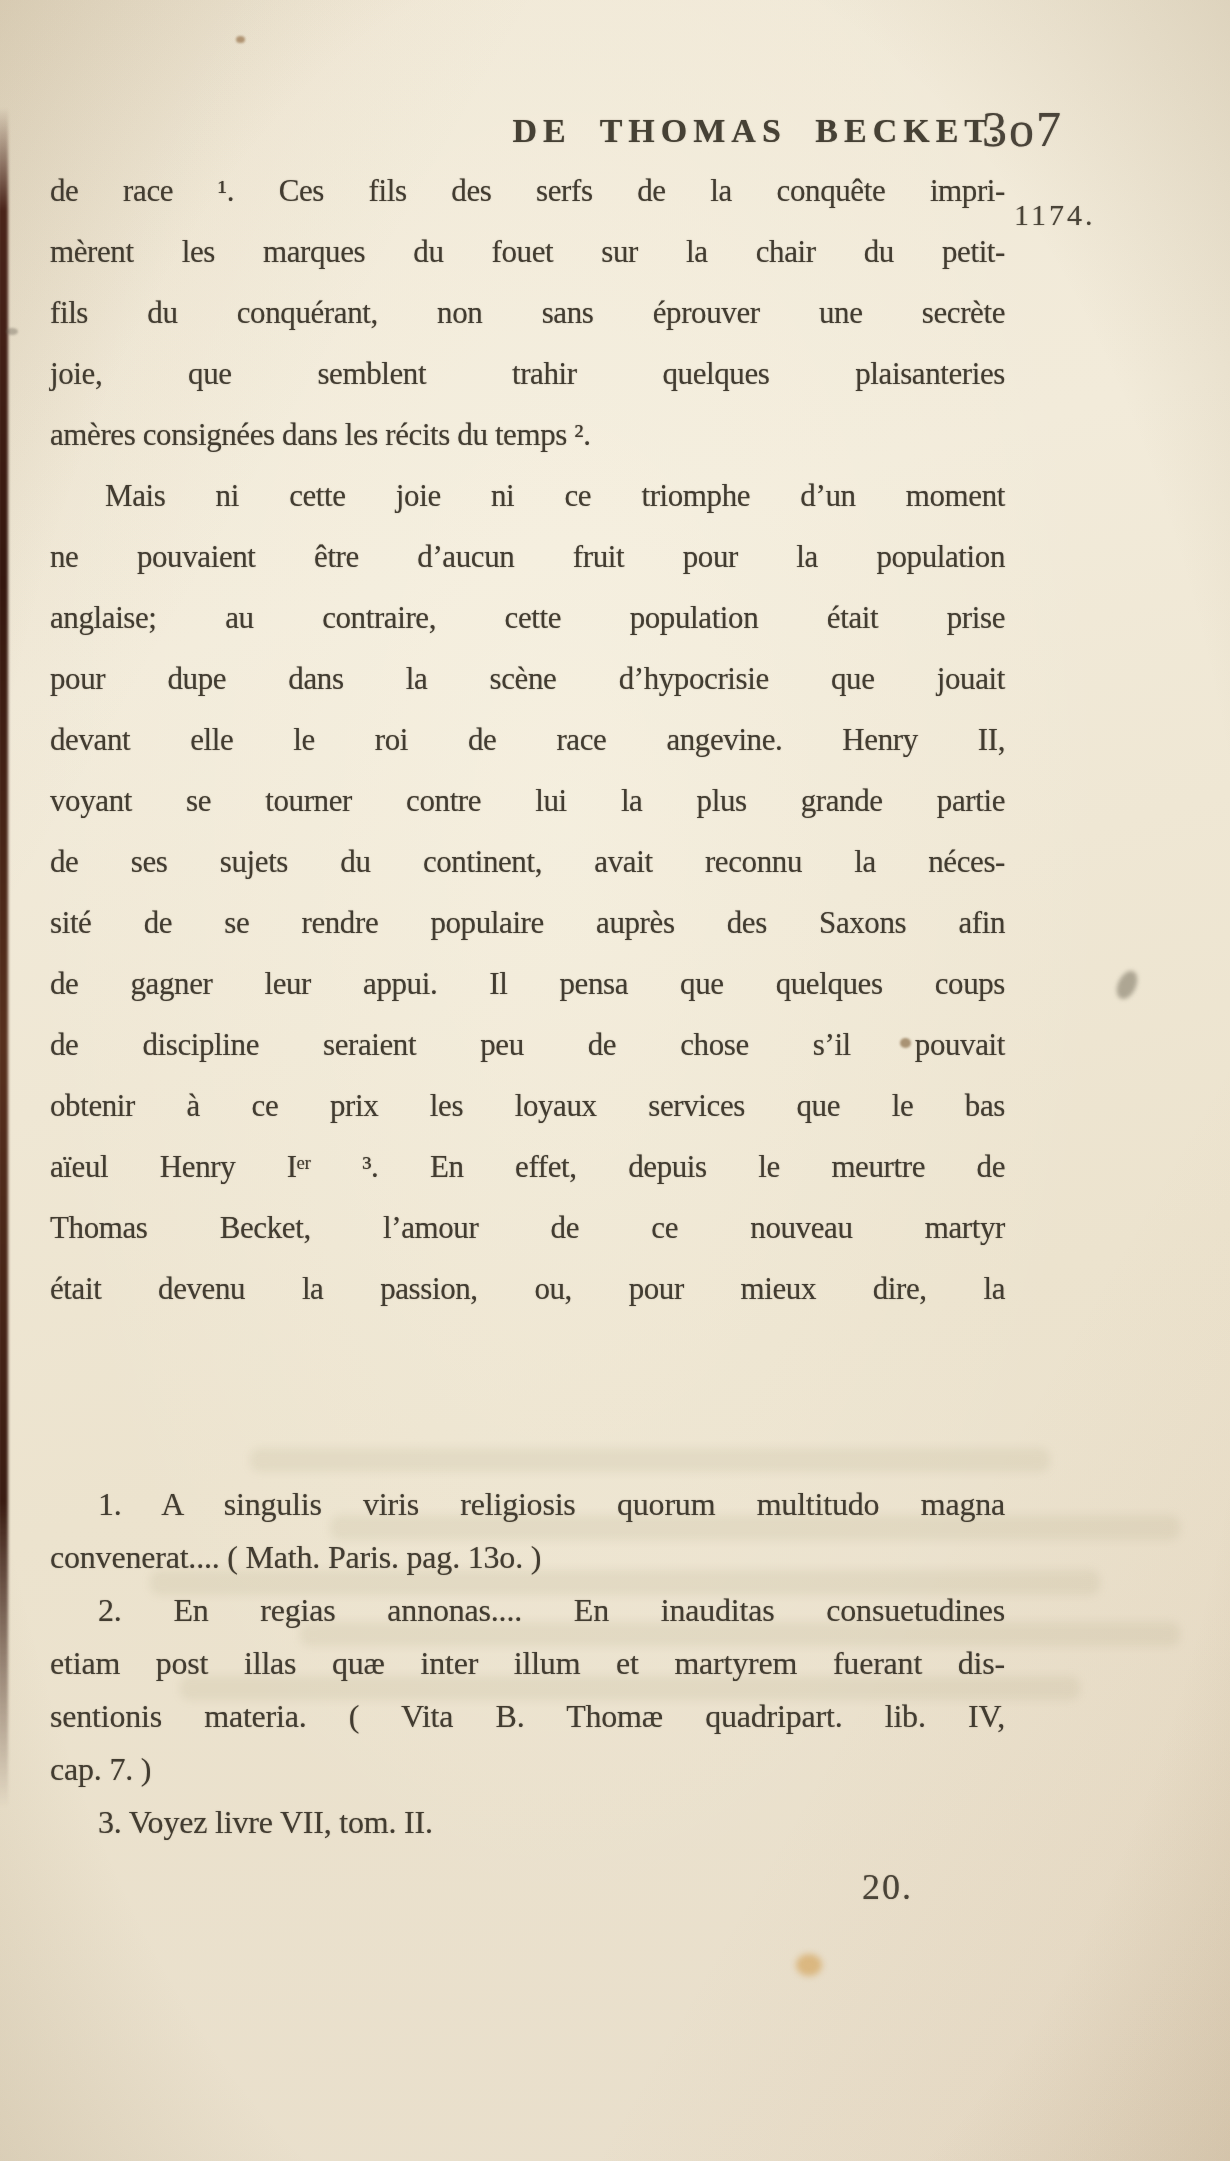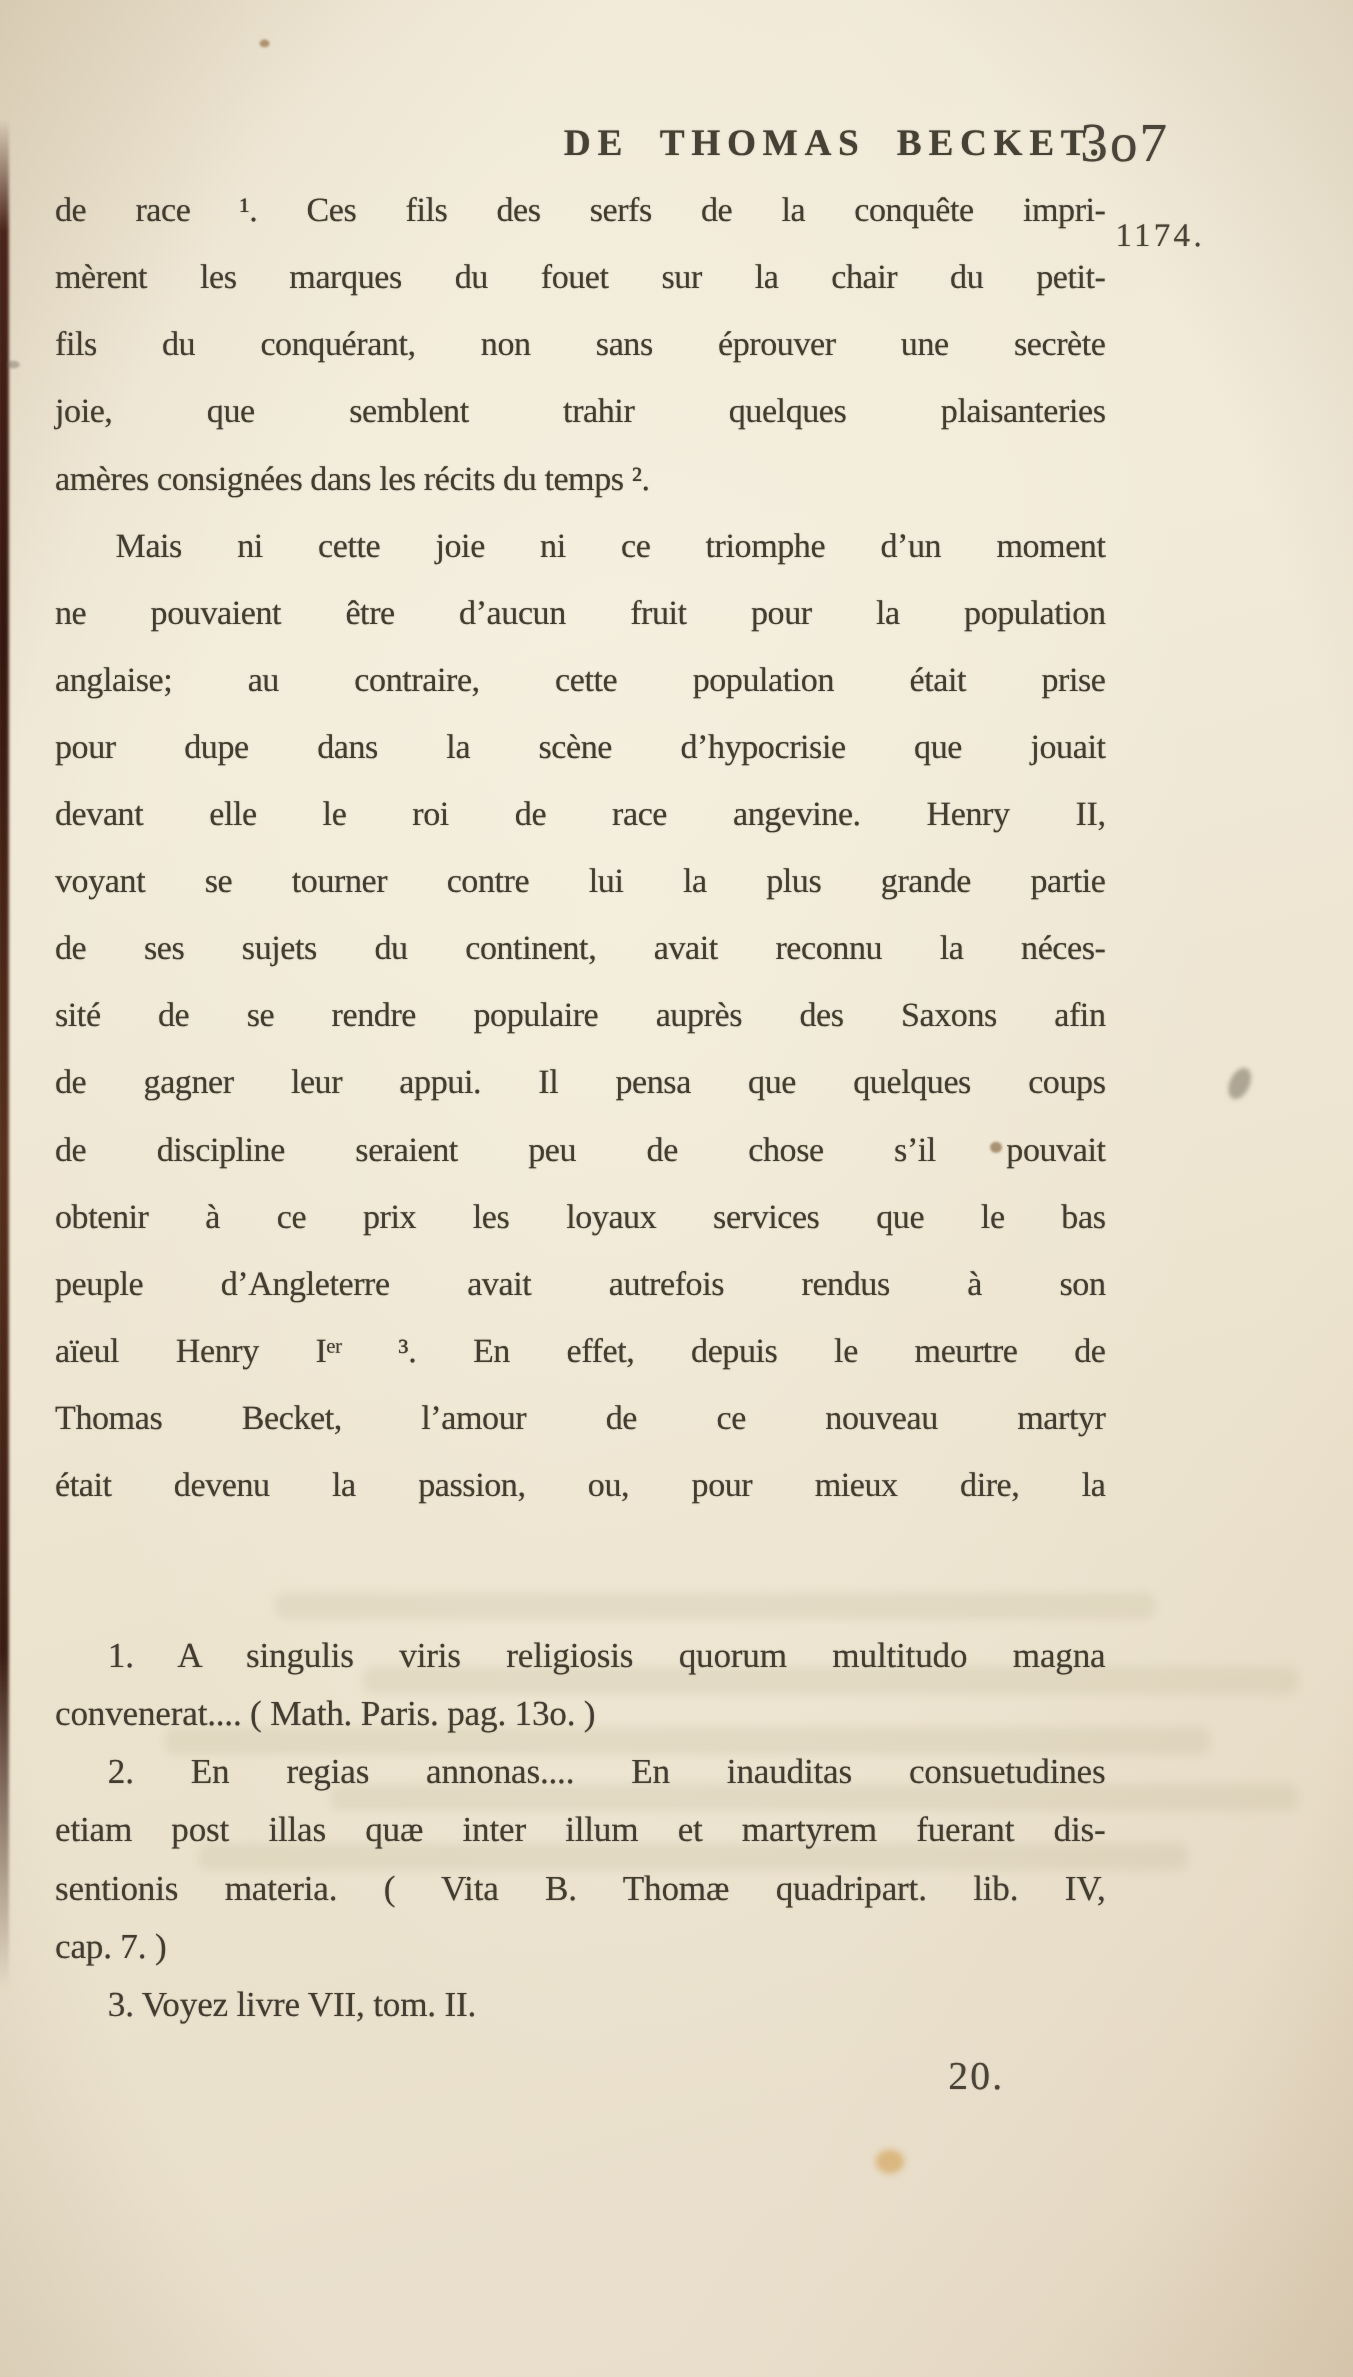--- a/index.html
+++ b/index.html
@@ -113,21 +113,20 @@
     <div class="bl jl">ne pouvaient être d’aucun fruit pour la population</div>
     <div class="bl jl">anglaise; au contraire, cette population était prise</div>
     <div class="bl jl">pour dupe dans la scène d’hypocrisie que jouait</div>
     <div class="bl jl">devant elle le roi de race angevine. Henry II,</div>
     <div class="bl jl">voyant se tourner contre lui la plus grande partie</div>
     <div class="bl jl">de ses sujets du continent, avait reconnu la néces-</div>
     <div class="bl jl">sité de se rendre populaire auprès des Saxons afin</div>
     <div class="bl jl">de gagner leur appui. Il pensa que quelques coups</div>
     <div class="bl jl">de discipline seraient peu de chose s’il pouvait</div>
     <div class="bl jl">obtenir à ce prix les loyaux services que le bas</div>
-    <div class="bl jl">peuple d’Angleterre avait autrefois rendus à son</div>
     <div class="bl jl">aïeul Henry Iᵉʳ ³. En effet, depuis le meurtre de</div>
     <div class="bl jl">Thomas Becket, l’amour de ce nouveau martyr</div>
     <div class="bl jl">était devenu la passion, ou, pour mieux dire, la</div>
   </div>
 
   <div class="footnotes txt">
     <div class="fl jl find">1. A singulis viris religiosis quorum multitudo magna</div>
     <div class="fl rl">convenerat.... ( Math. Paris. pag. 13o. )</div>
     <div class="fl jl find">2. En regias annonas.... En inauditas consuetudines</div>
     <div class="fl jl">etiam post illas quæ inter illum et martyrem fuerant dis-</div>

